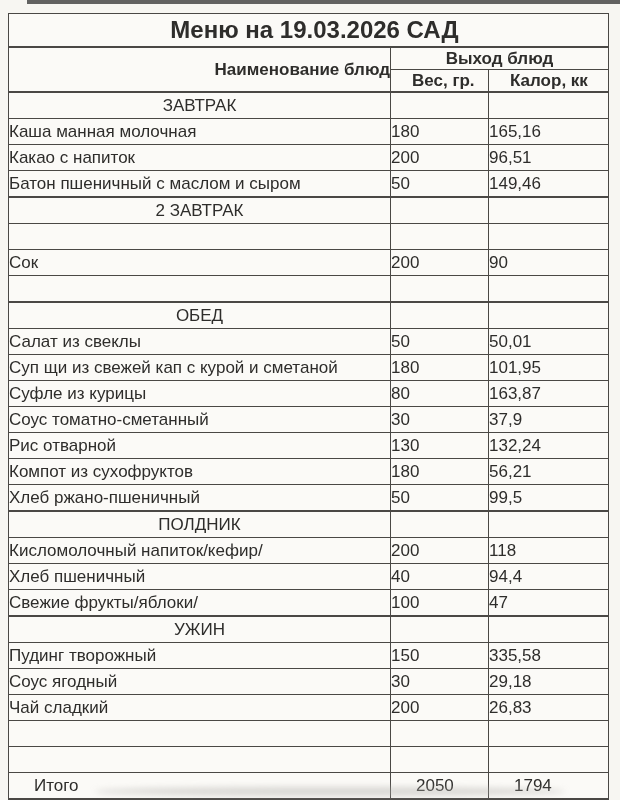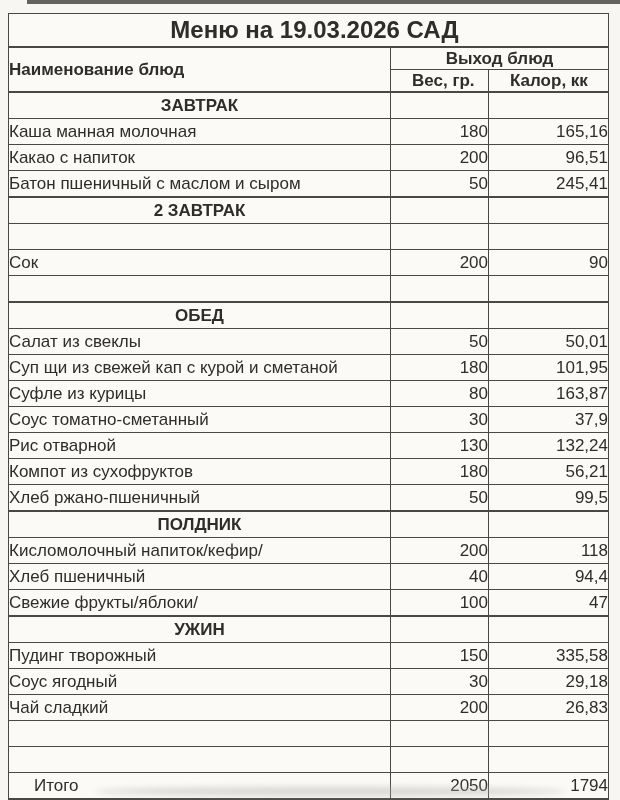--- a/index.html
+++ b/index.html
@@ -33,27 +33,27 @@
     font-size:17px;line-height:1.15;
     background:#fbfaf7;
     vertical-align:middle;
   }
   tr.title-row td{
     height:32px;font-size:24px;font-weight:bold;text-align:center;
     border-bottom-width:2px;
     padding-left:12px;
   }
   tr.head td{font-weight:bold;}
-  td.name-header{text-align:left;font-size:17px;margin-top:28px;}
+  td.name-header{text-align:right;font-size:17px;margin-top:28px;}
   td.group-header{height:21px;text-align:center;font-size:17.5px;}
   tr.subhead td{height:21px;font-weight:bold;text-align:left;padding-left:21px;font-size:17px;}
   tr.r td{height:25px;}
   td.name{text-align:left;padding-left:5px;}
-  td.num{text-align:right;padding-right:7px;}
-  tr.section td{font-weight:bold;text-align:center;border-top-width:2.2px;border-bottom-width:1.8px;}
+  td.num{text-align:left;padding-right:7px;}
+  tr.section td{font-weight:normal;text-align:center;border-top-width:2.2px;border-bottom-width:1.8px;}
   tr.total-row td{height:25px;padding-left:25px;}
   tr.footer-row td{
     height:27px;text-align:center;font-style:italic;font-size:17.5px;
     border-top-width:2px;border-bottom-width:2px;
   }
 </style>
 </head>
 <body>
 
 <div class="page">
@@ -91,21 +91,21 @@
           <td class="num">165,16</td>
         </tr>
         <tr class="r">
           <td class="name">Какао с напиток</td>
           <td class="num">200</td>
           <td class="num">96,51</td>
         </tr>
         <tr class="r">
           <td class="name">Батон пшеничный с маслом и сыром</td>
           <td class="num">50</td>
-          <td class="num">245,41</td>
+          <td class="num">149,46</td>
         </tr>
         <tr class="r section">
           <td class="name" style="text-align: center;">2 ЗАВТРАК</td>
           <td class="num"></td>
           <td class="num"></td>
         </tr>
         <tr class="r">
           <td class="name"></td>
           <td class="num"></td>
           <td class="num"></td>

